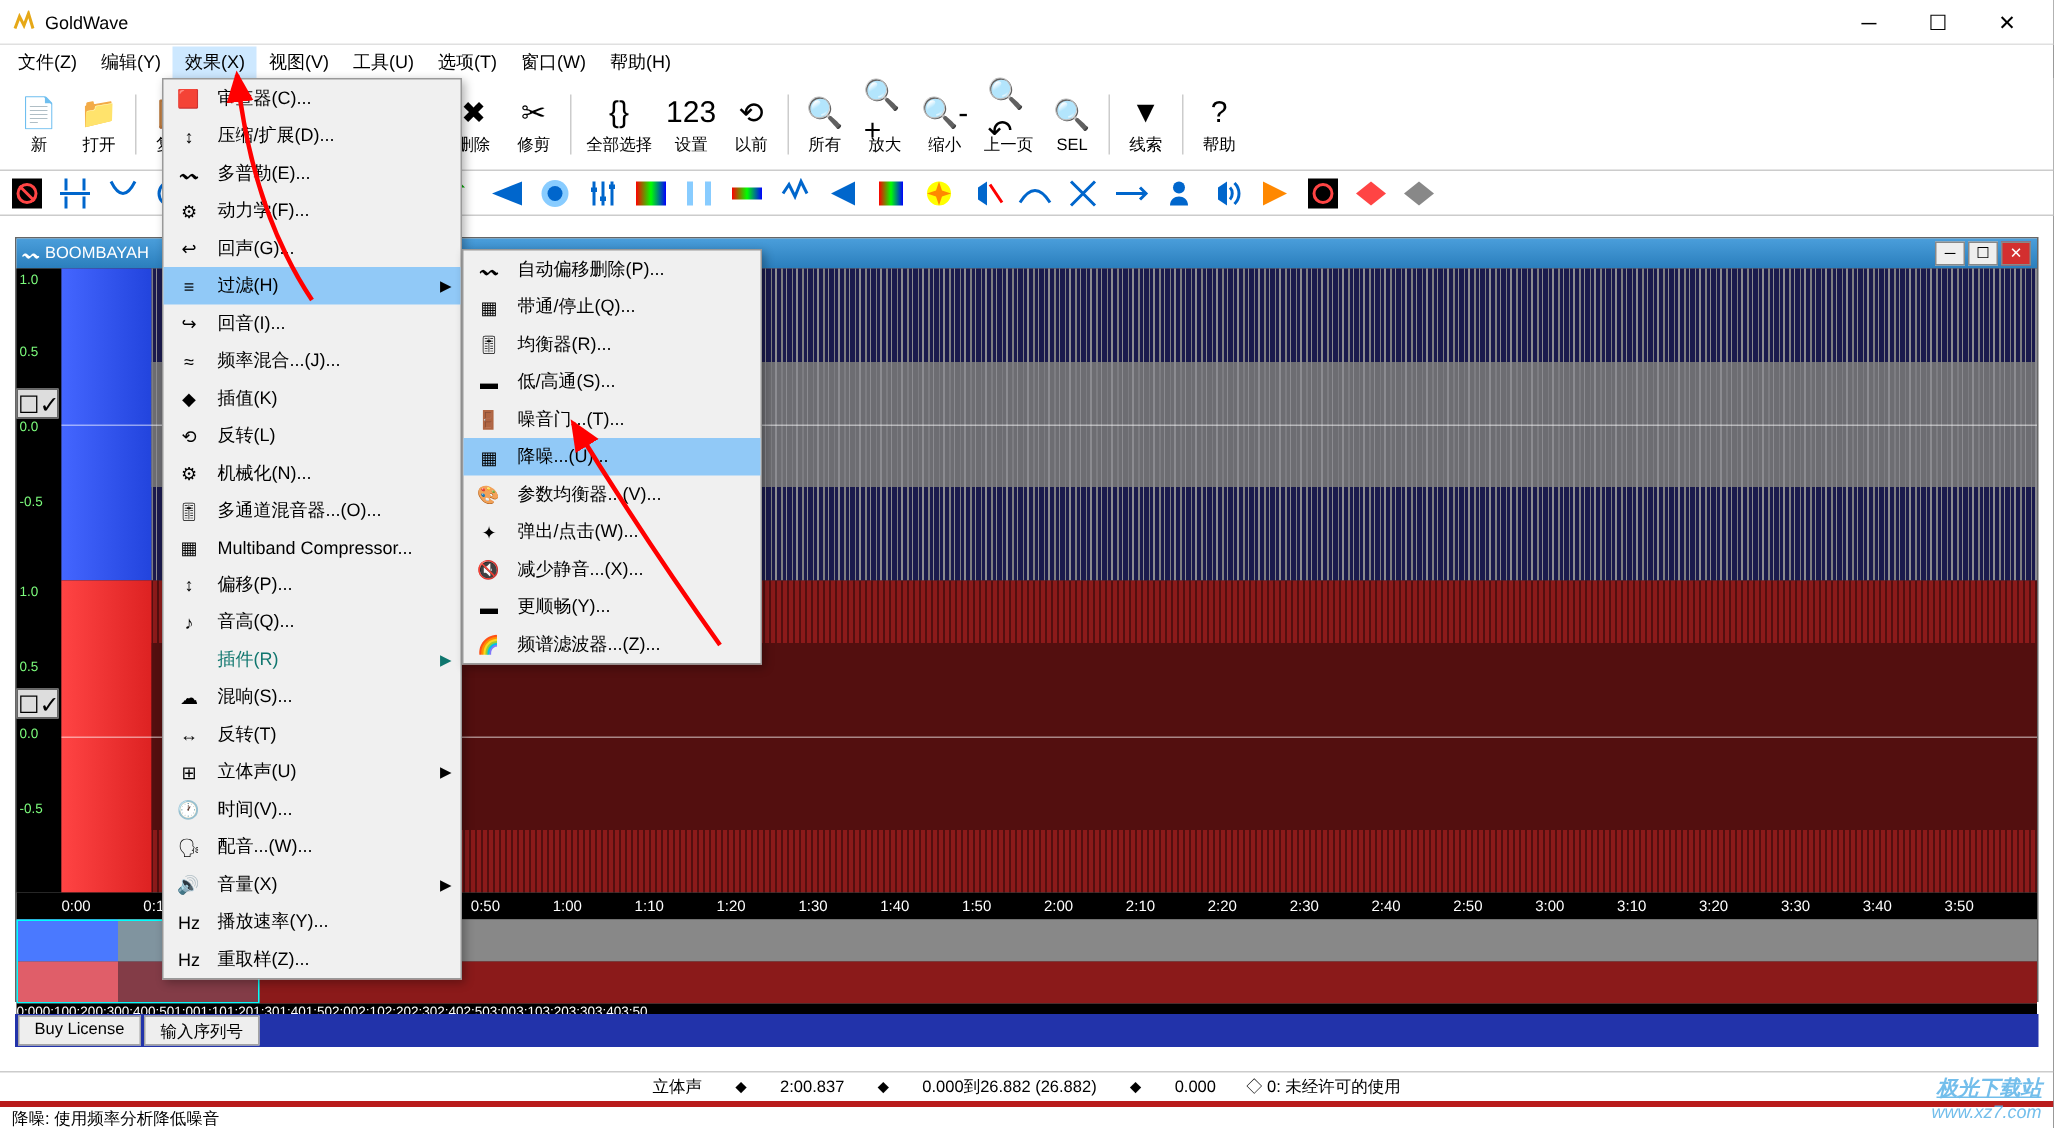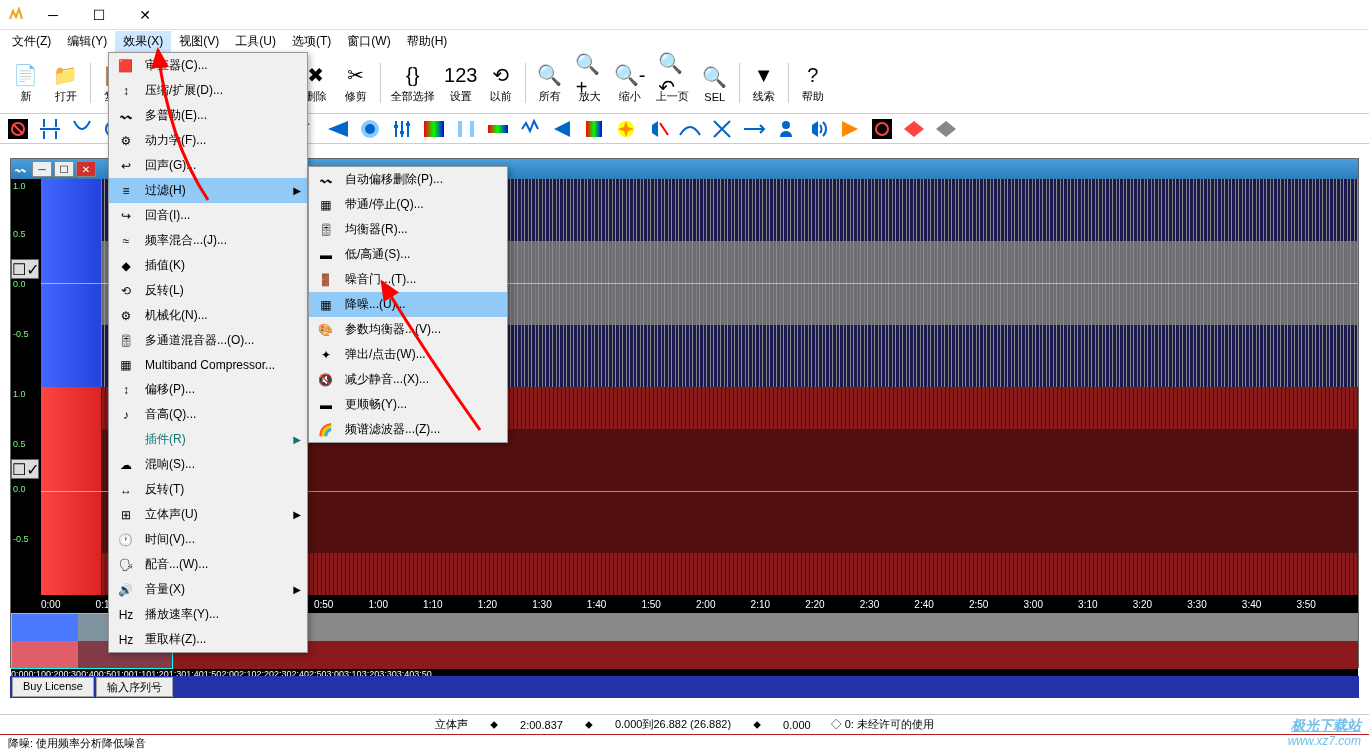--- a/index.html
+++ b/index.html
@@ -69,36 +69,37 @@
 .redarrow svg { display: block; }
 
 .msgbar { position: absolute; left: 10px; right: 10px; top: 676px; height: 22px; background: #2233aa; color: #fff; display: flex; align-items: center; font-size: 12px; }
 .msgbar .msg { flex: 1; text-align: center; }
 .msgbar .rbtn { background: #eee; color: #000; padding: 2px 10px; border: 1px solid #a3a3a3; margin-left: 2px; height: 20px; font-size: 11px; cursor: pointer; }
 
 .statusbar { position: absolute; left: 0; right: 0; bottom: 18px; height: 20px; display: flex; align-items: center; font-size: 11px; padding: 0 8px; gap: 20px; border-top: 1px solid #ccc; justify-content: center; }
 .statusbar .cell { }
 .statusbar .slim { width: 12px; display: inline-block; text-align: center; }
 
-.hintbar { position: absolute; left: 0; right: 0; bottom: 0; height: 18px; font-size: 11px; padding: 0 8px; display: flex; align-items: center; border-top: 1px solid #b91c1c; }
+.hintbar { position: absolute; left: 0; right: 0; bottom: 0; height: 18px; font-size: 11px; padding: 0 8px; display: flex; align-items: center; border-top: 4px solid #b91c1c; }
 
 .watermark { position: absolute; right: 8px; bottom: 4px; color: #5bb3e8; font-size: 12px; font-style: italic; opacity: 0.85; text-align: right; line-height: 1.2; z-index: 2000; }
 .watermark .wm1 { font-size: 14px; font-weight: bold; text-decoration: underline; }
 
 svg.ico { width: 100%; height: 100%; }
 </style>
 </head>
 <body>
 
 <div class="titlebar">
   <span class="logo">
     <svg class="ico" viewBox="0 0 16 16">
         <path d="M2 12 L5 4 L8 10 L11 2 L14 12" stroke="#e6a817" fill="none" stroke-width="2"></path>
       </svg>
   </span>
+  <span class="title">GoldWave</span>
   <div class="winbtns">
     <div class="winbtn">─</div>
     <div class="winbtn">☐</div>
     <div class="winbtn close">✕</div>
   </div>
 </div>
 
 <div class="menubar">
   <div class="menu">文件(Z)</div>
   <div class="menu">编辑(Y)</div>
@@ -365,20 +366,21 @@
   <div class="eicon">
       <svg class="ico" viewBox="0 0 24 24">
         <path d="M2 12l10-8 10 8-10 8z" fill="#888"></path>
       </svg>
     </div>
 </div>
 
 <div class="docwin">
   <div class="docheader">
     <span style="margin-right:4px">〰</span>
+    <span class="dtitle">BOOMBAYAH</span>
     <div class="dbtn">─</div>
     <div class="dbtn">☐</div>
     <div class="dbtn close">✕</div>
   </div>
   <div class="waveform">
     <div class="gutter">
       <div class="gcheck" style="top:80px">☐✓</div>
       <div class="gcheck" style="top:280px">☐✓</div>
       <span class="gscale" style="top:2px">1.0</span>
       <span class="gscale" style="top:50px">0.5</span>

